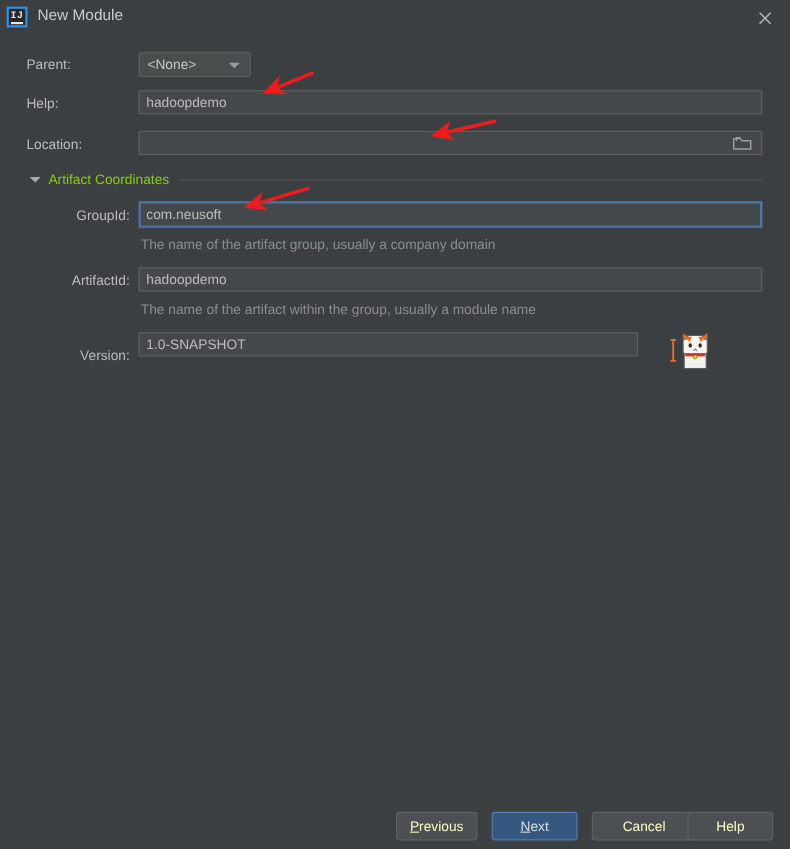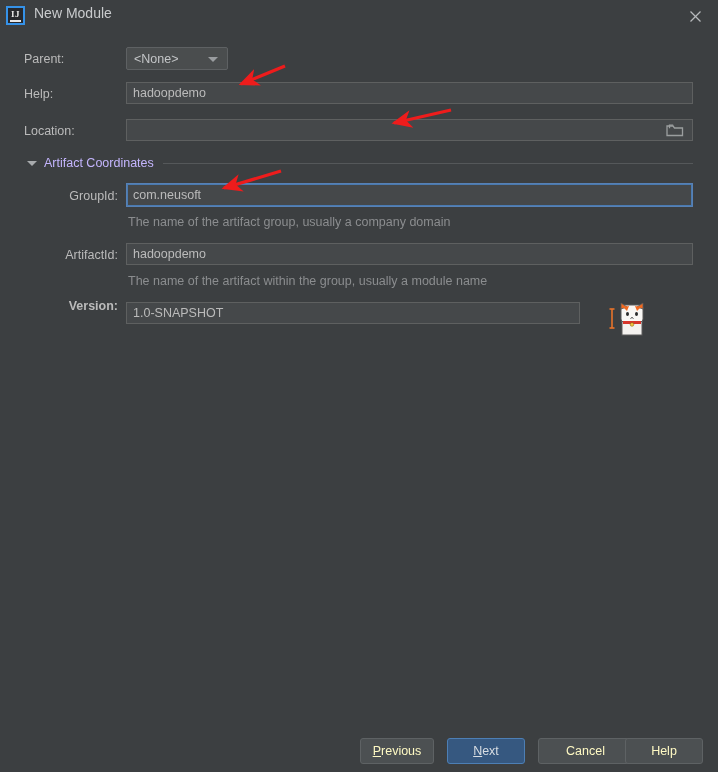--- a/index.html
+++ b/index.html
@@ -26,21 +26,21 @@
   #app-icon {
     position: absolute; left: 6px; top: 6px;
     width: 19px; height: 19px;
     background: #27282c;
     border: 2px solid #3592e8;
     display: flex; flex-direction: column;
     align-items: center; justify-content: center;
     line-height: 1;
   }
   #app-icon .ij-letters {
-    font-family: Liberation Serif, serif;
+    font-family: Liberation Mono, monospace;
     font-size: 9px; font-weight: bold;
     color: #e8e8e8; letter-spacing: 0.5px;
     margin-bottom: 1px;
   }
   #app-icon .ij-bar {
     width: 11px; height: 2px; background: #e8e8e8;
   }
   #window-title {
     position: absolute; left: 34px; top: 5px;
     font-size: 14px; color: #c9cbcd;
@@ -129,21 +129,21 @@
     cursor: pointer;
   }
   #artifact-section .sec-arrow {
     width: 0; height: 0;
     border-left: 5px solid transparent;
     border-right: 5px solid transparent;
     border-top: 5px solid #a8abad;
     margin-right: 7px;
   }
   #artifact-section .sec-title {
-    font-size: 12.5px; color: #c4b5fd; white-space: nowrap;
+    font-size: 12.5px; color: #84cc16; white-space: nowrap;
   }
   #artifact-section .sec-rule {
     flex: 1; height: 1px; background: #55585a;
     margin-left: 9px;
   }
 
   
   .dlg-button {
     position: absolute;
     height: 26px;
@@ -227,21 +227,21 @@
   <span>com.neusoft</span>
 </div>
 <div class="helper-text" style="left:128px; top:215px;">The name of the artifact group, usually a company domain</div>
 
 <div class="label-right" style="left:0px; top:248px; width:118px;">ArtifactId:</div>
 <div class="text-input" style="left:126px; top:243px; width:567px;">
   <span>hadoopdemo</span>
 </div>
 <div class="helper-text" style="left:128px; top:274px;">The name of the artifact within the group, usually a module name</div>
 
-<div class="label-right" style="left:0px; top:299px; width:118px;font-weight:bold;">Version:</div>
+<div class="label-right" style="left:0px; top:316px; width:118px;">Version:</div>
 <div class="text-input" style="left:126px; top:302px; width:454px;">
   <span>1.0-SNAPSHOT</span>
 </div>
 
 <div class="dlg-button" style="left:360px; top:738px; width:74px;">
   <span><span class="mn">P</span>revious</span>
 </div>
 <div class="dlg-button primary" style="left:447px; top:738px; width:78px;justify-content:center;">
   <span><span class="mn">N</span>ext</span>
 </div>

